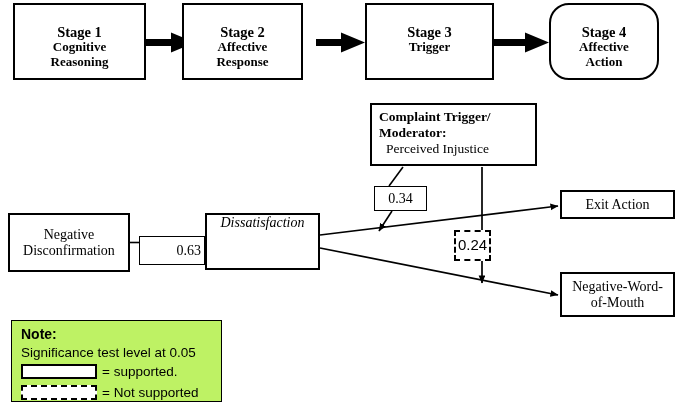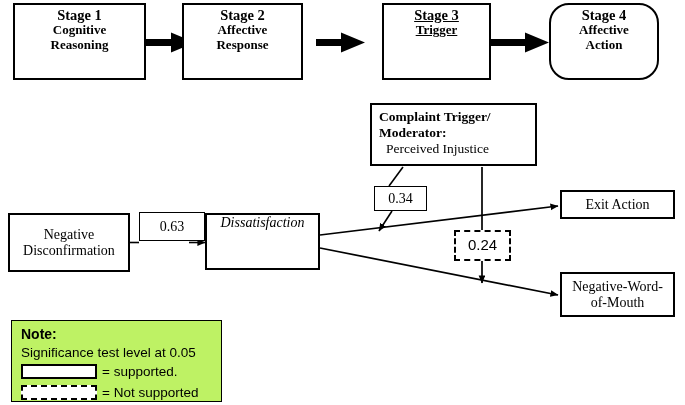--- a/index.html
+++ b/index.html
@@ -26,21 +26,21 @@
     z-index:5;
   }
   .box .inner{width:100%;padding:0 3px;}
 
   
   .stage{
     border-width:2px;
     font-size:13.5px;
     align-items:flex-start;
   }
-  .stage .inner{padding-top:2px;}
+  .stage .inner{padding-top:19px;}
   .stage .t1{font-weight:bold;font-size:14.5px;display:block;}
   .stage .t2{font-weight:bold;font-size:13px;display:block;}
 
   
   .model{font-size:14px;border-width:2px;}
   .model.topalign{align-items:flex-start;}
   .model.topalign .inner{font-style:italic;}
 
   
   .coef{
@@ -134,21 +134,21 @@
 </div>
 
 <div class="box stage" style="left:182px;top:3px;width:121px;height:77px;">
   <div class="inner">
     <span class="t1">Stage 2</span>
     <span class="t2">Affective</span>
     <span class="t2">Response</span>
   </div>
 </div>
 
-<div class="box stage" style="left:382px;top:3px;width:109px;height:77px;text-decoration:underline;">
+<div class="box stage" style="left:365px;top:3px;width:129px;height:77px;">
   <div class="inner">
     <span class="t1">Stage 3</span>
     <span class="t2">Trigger</span>
   </div>
 </div>
 
 <div class="box stage" style="left:549px;top:3px;width:110px;height:77px;border-radius:20px;">
   <div class="inner">
     <span class="t1">Stage 4</span>
     <span class="t2">Affective</span>
@@ -183,33 +183,33 @@
   </div>
 </div>
 
 <div class="box model" style="left:560px;top:272px;width:115px;height:45px;">
   <div class="inner">
     <span>Negative-Word-</span><br>
     <span>of-Mouth</span>
   </div>
 </div>
 
-<div class="box coef" style="left:139px;top:212px;width:66px;height:29px;">
+<div class="box coef" style="left:139px;top:236px;width:66px;height:29px;text-align:right;">
   <div class="inner">
     <span>0.63</span>
   </div>
 </div>
 
 <div class="box coef" style="left:374px;top:186px;width:53px;height:25px;">
   <div class="inner">
     <span>0.34</span>
   </div>
 </div>
 
-<div class="box coef dashed" style="left:454px;top:230px;width:57px;height:31px;">
+<div class="box coef dashed" style="left:454px;top:230px;width:37px;height:31px;text-align:right;">
   <div class="inner">
     <span>0.24</span>
   </div>
 </div>
 
 <div class="legend" style="left:11px;top:320px;width:211px;height:82px;">
   <div class="note">Note:</div>
   <div class="sig">Significance test level at 0.05</div>
   <div class="row">
     <span class="swatch"></span>

